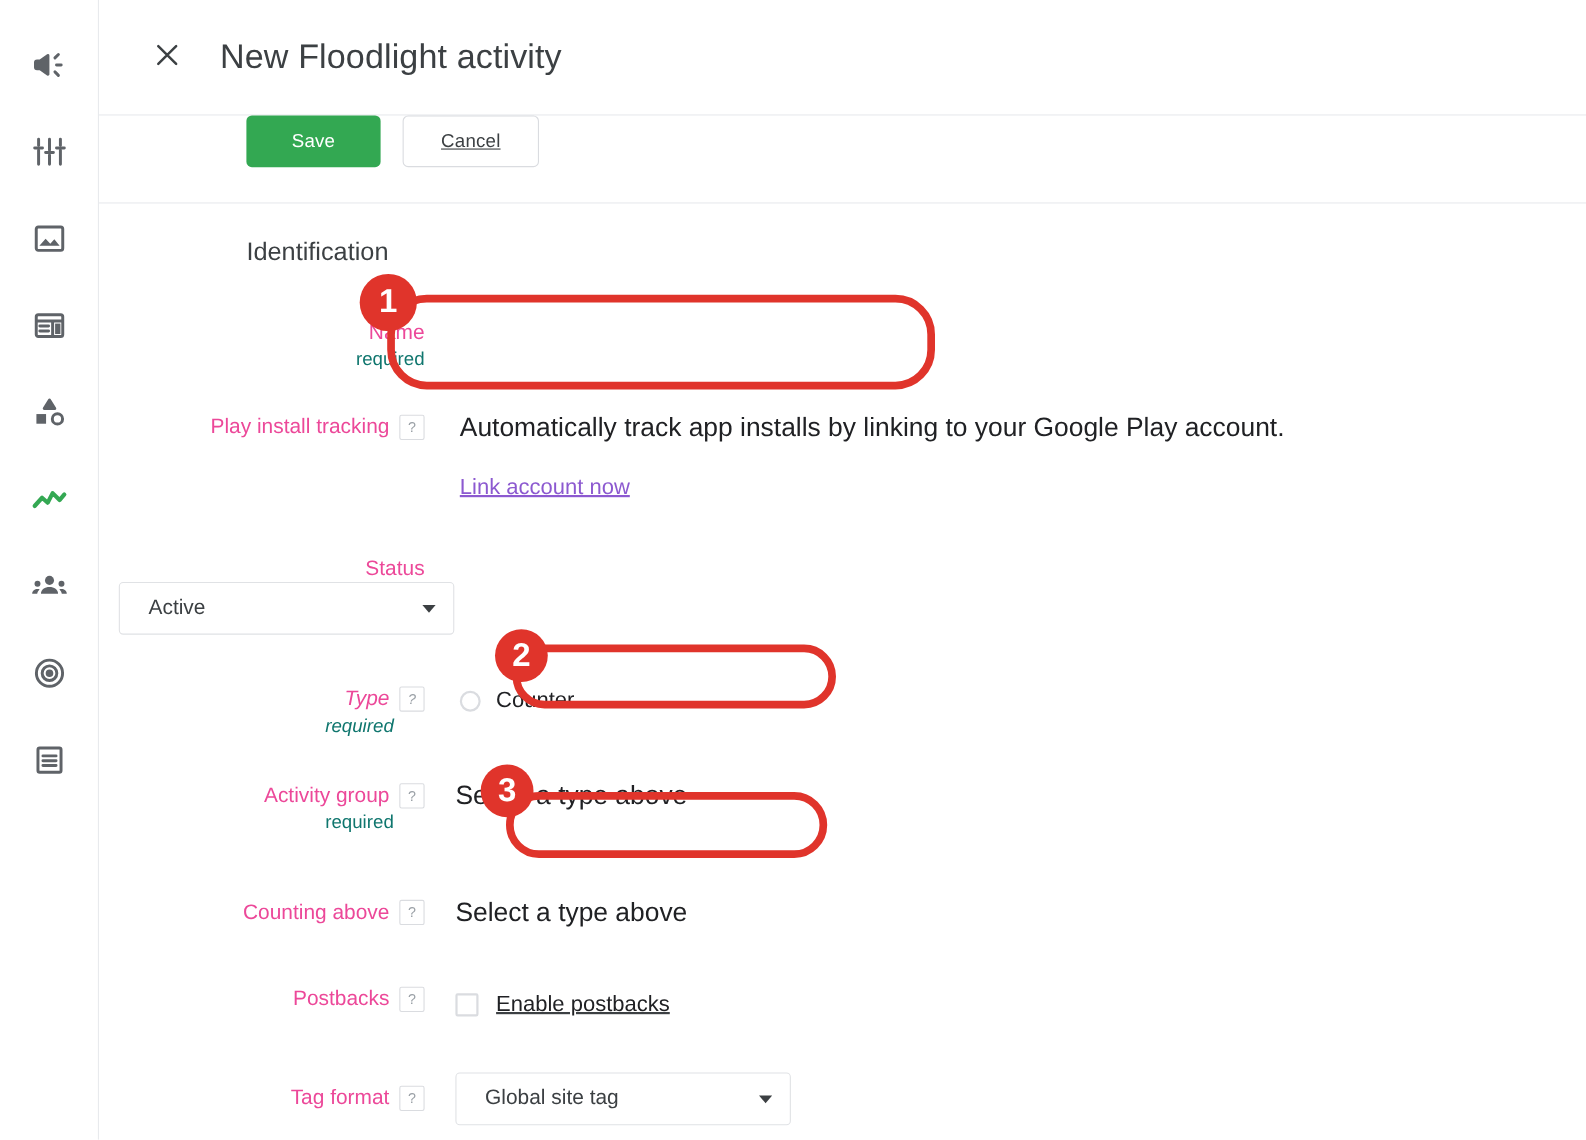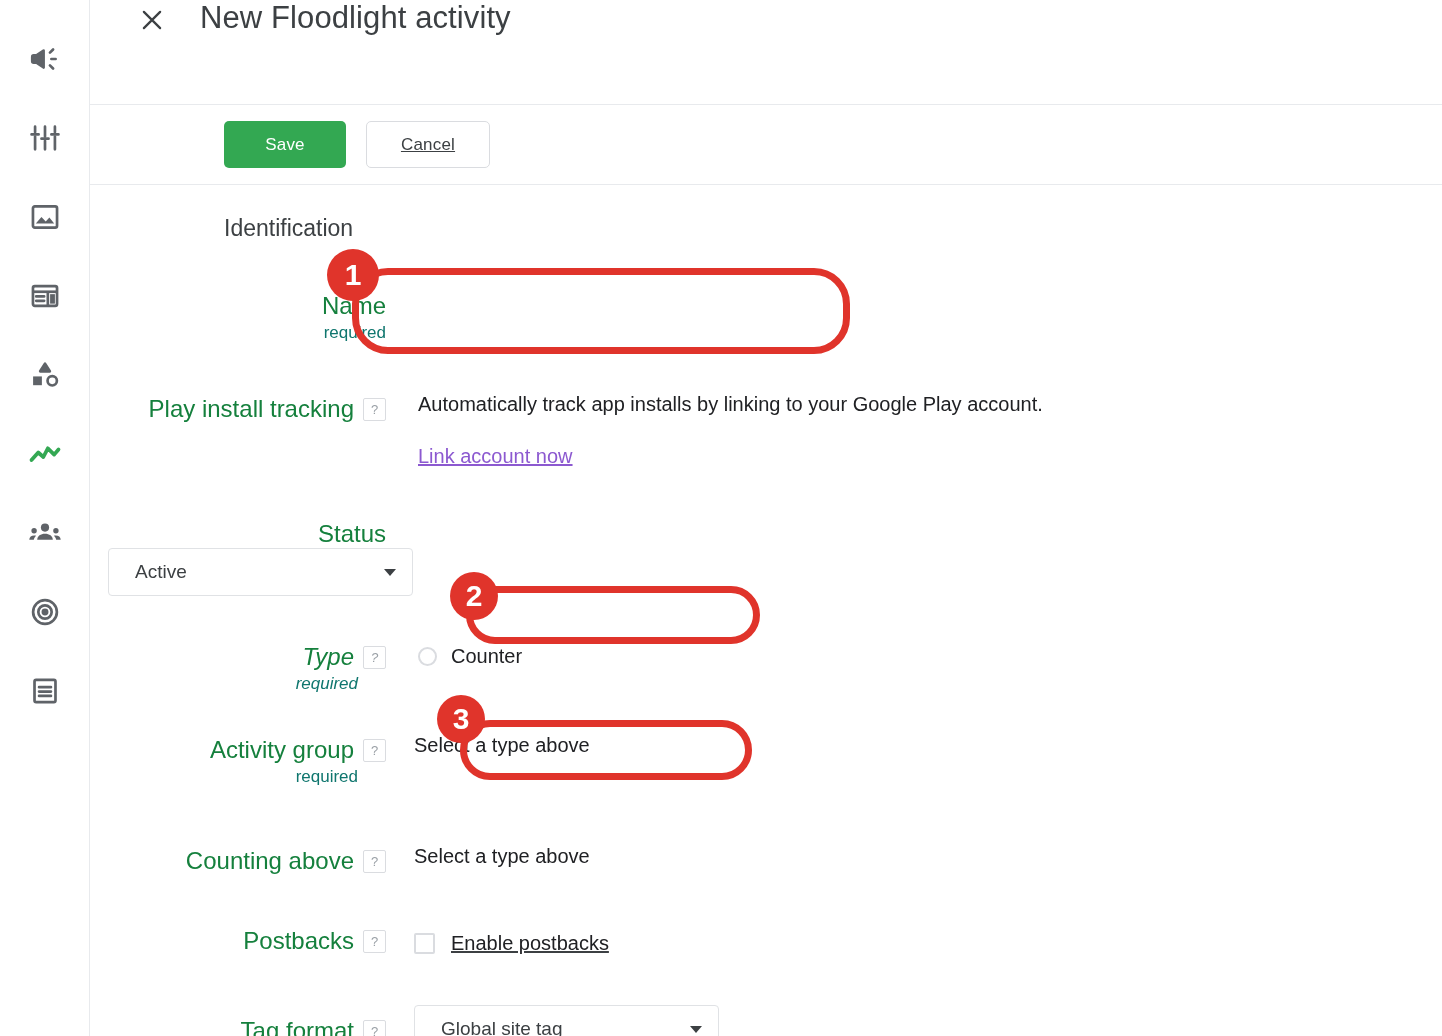--- a/index.html
+++ b/index.html
@@ -57,21 +57,21 @@
     background: #ffffff;
     display: flex;
     flex-direction: column;
     overflow: hidden;
   }
 
   .topbar {
     height: 105px;
     min-height: 105px;
     display: flex;
-    align-items: flex-start;
+    align-items: center;
     padding-left: 40px;
     border-bottom: 1px solid #e8eaed;
     box-sizing: border-box;
   }
   .close-btn {
     width: 44px;
     height: 44px;
     display: flex;
     align-items: center;
     justify-content: center;
@@ -85,21 +85,20 @@
     margin-left: 26px;
     font-weight: 400;
     letter-spacing: 0.1px;
     white-space: nowrap;
   }
 
   .actionbar {
     height: 80px;
     min-height: 80px;
     display: flex;
-    align-items: center;
     padding-left: 134px;
     border-bottom: 1px solid #e8eaed;
     box-sizing: border-box;
     gap: 20px;
   }
   .btn {
     font-family: "Liberation Sans", sans-serif;
     font-size: 17px;
     border-radius: 5px;
     cursor: pointer;
@@ -158,22 +157,22 @@
     text-align: right;
     padding-top: 4px;
   }
   .label-line {
     display: flex;
     align-items: center;
     justify-content: flex-end;
     gap: 9px;
   }
   .label-text {
-    font-size: 24px;
-    color: #15803d;
+    font-size: 19px;
+    color: #ec4899;
     white-space: nowrap;
   }
   .req {
     font-size: 17px;
     color: #0f766e;
     display: block;
     text-align: right;
     margin-top: 3px;
     padding-right: 0;
   }
@@ -230,21 +229,21 @@
     justify-content: space-between;
   }
   .select .caret {
     width: 0; height: 0;
     border-left: 6px solid transparent;
     border-right: 6px solid transparent;
     border-top: 7px solid #3c4043;
   }
 
   .static-text {
-    font-size: 20px;
+    font-size: 24px;
     color: #202124;
     line-height: 1.3;
   }
   .link {
     font-size: 20px;
     color: #8c59d0;
     text-decoration: underline;
     cursor: pointer;
     display: inline-block;
   }
@@ -432,21 +431,21 @@
 
         <div class="row" style="margin-top:30px;">
           <div class="label-cell">
             <div class="label-line">
               <span class="label-text">Name</span>
             </div>
             <span class="req">required</span>
           </div>
         </div>
 
-        <div class="row" style="margin-top:48px;">
+        <div class="row" style="margin-top:36px;">
           <div class="label-cell">
             <div class="label-line">
               <span class="label-text">Play install tracking</span>
               <span class="help">?</span>
             </div>
           </div>
           <div class="field-cell">
             <div class="static-text">Automatically track app installs by linking to your Google Play account.</div>
             <a class="link" style="margin-top:28px;">Link account now</a>
           </div>

